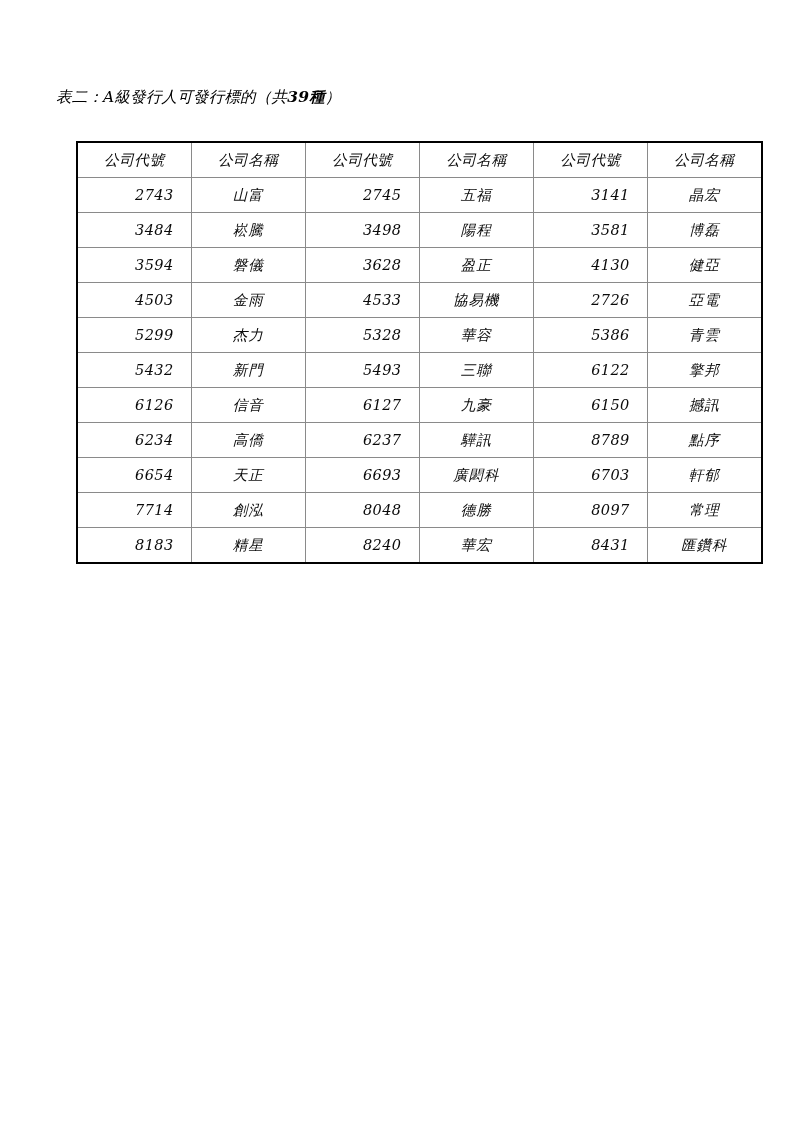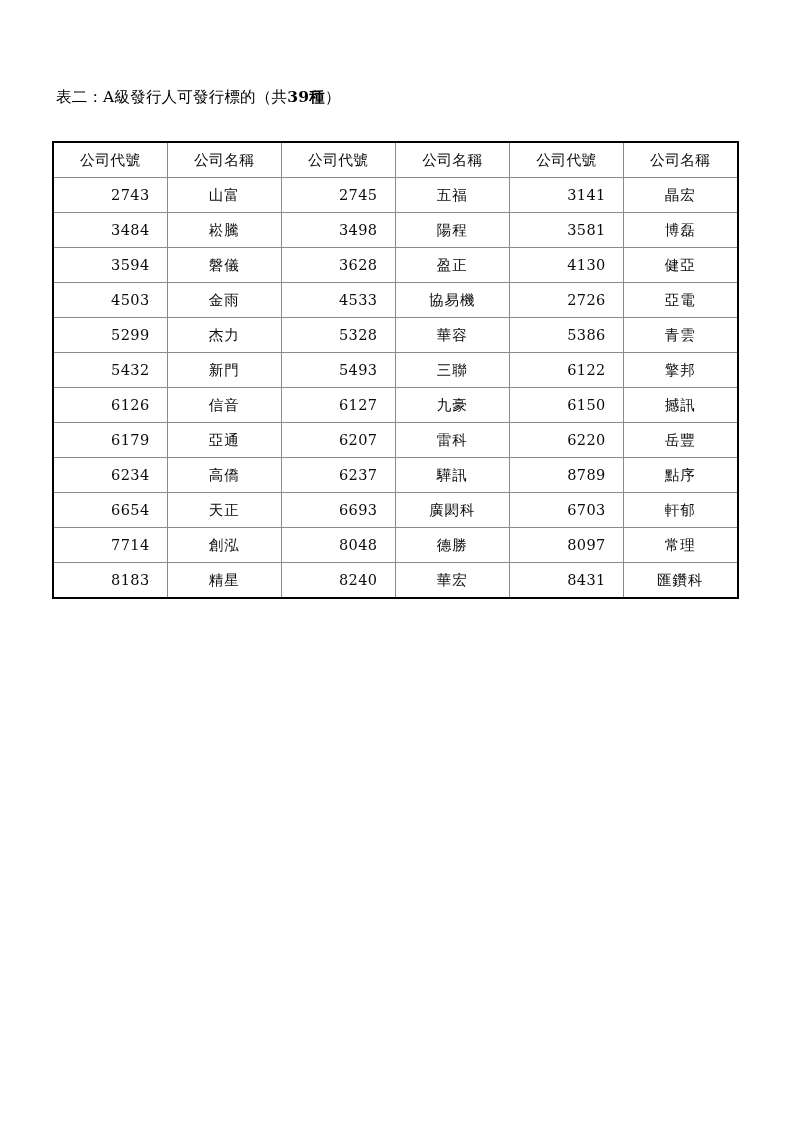--- a/index.html
+++ b/index.html
@@ -17,39 +17,40 @@
     overflow: hidden;
   }
 
   .page {
     position: absolute;
     left: 0;
     top: 0;
     width: 800px;
     height: 1012px;
     background: #ffffff;
+    font-style: italic;
   }
 
   .doc-title {
     position: absolute;
     left: 56px;
     top: 86px;
     font-size: 15.5px;
     line-height: 22px;
     letter-spacing: 0.2px;
     white-space: nowrap;
     color: #000;
   }
   .doc-title .title-strong {
     font-weight: bold;
   }
 
   .table-wrap {
     position: absolute;
-    left: 52px;
+    left: 76px;
     top: 141px;
     width: 685px;
   }
 
   table.issuer-table {
     border-collapse: collapse;
     width: 685px;
     table-layout: fixed;
     border: 2px solid #000000;
   }
@@ -176,28 +177,20 @@
           </tr>
           <tr>
             <td class="code-cell">6126</td>
             <td class="name-cell">信音</td>
             <td class="code-cell">6127</td>
             <td class="name-cell">九豪</td>
             <td class="code-cell">6150</td>
             <td class="name-cell">撼訊</td>
           </tr>
           <tr>
-            <td class="code-cell">6179</td>
-            <td class="name-cell">亞通</td>
-            <td class="code-cell">6207</td>
-            <td class="name-cell">雷科</td>
-            <td class="code-cell">6220</td>
-            <td class="name-cell">岳豐</td>
-          </tr>
-          <tr>
             <td class="code-cell">6234</td>
             <td class="name-cell">高僑</td>
             <td class="code-cell">6237</td>
             <td class="name-cell">驊訊</td>
             <td class="code-cell">8789</td>
             <td class="name-cell">點序</td>
           </tr>
           <tr>
             <td class="code-cell">6654</td>
             <td class="name-cell">天正</td>

